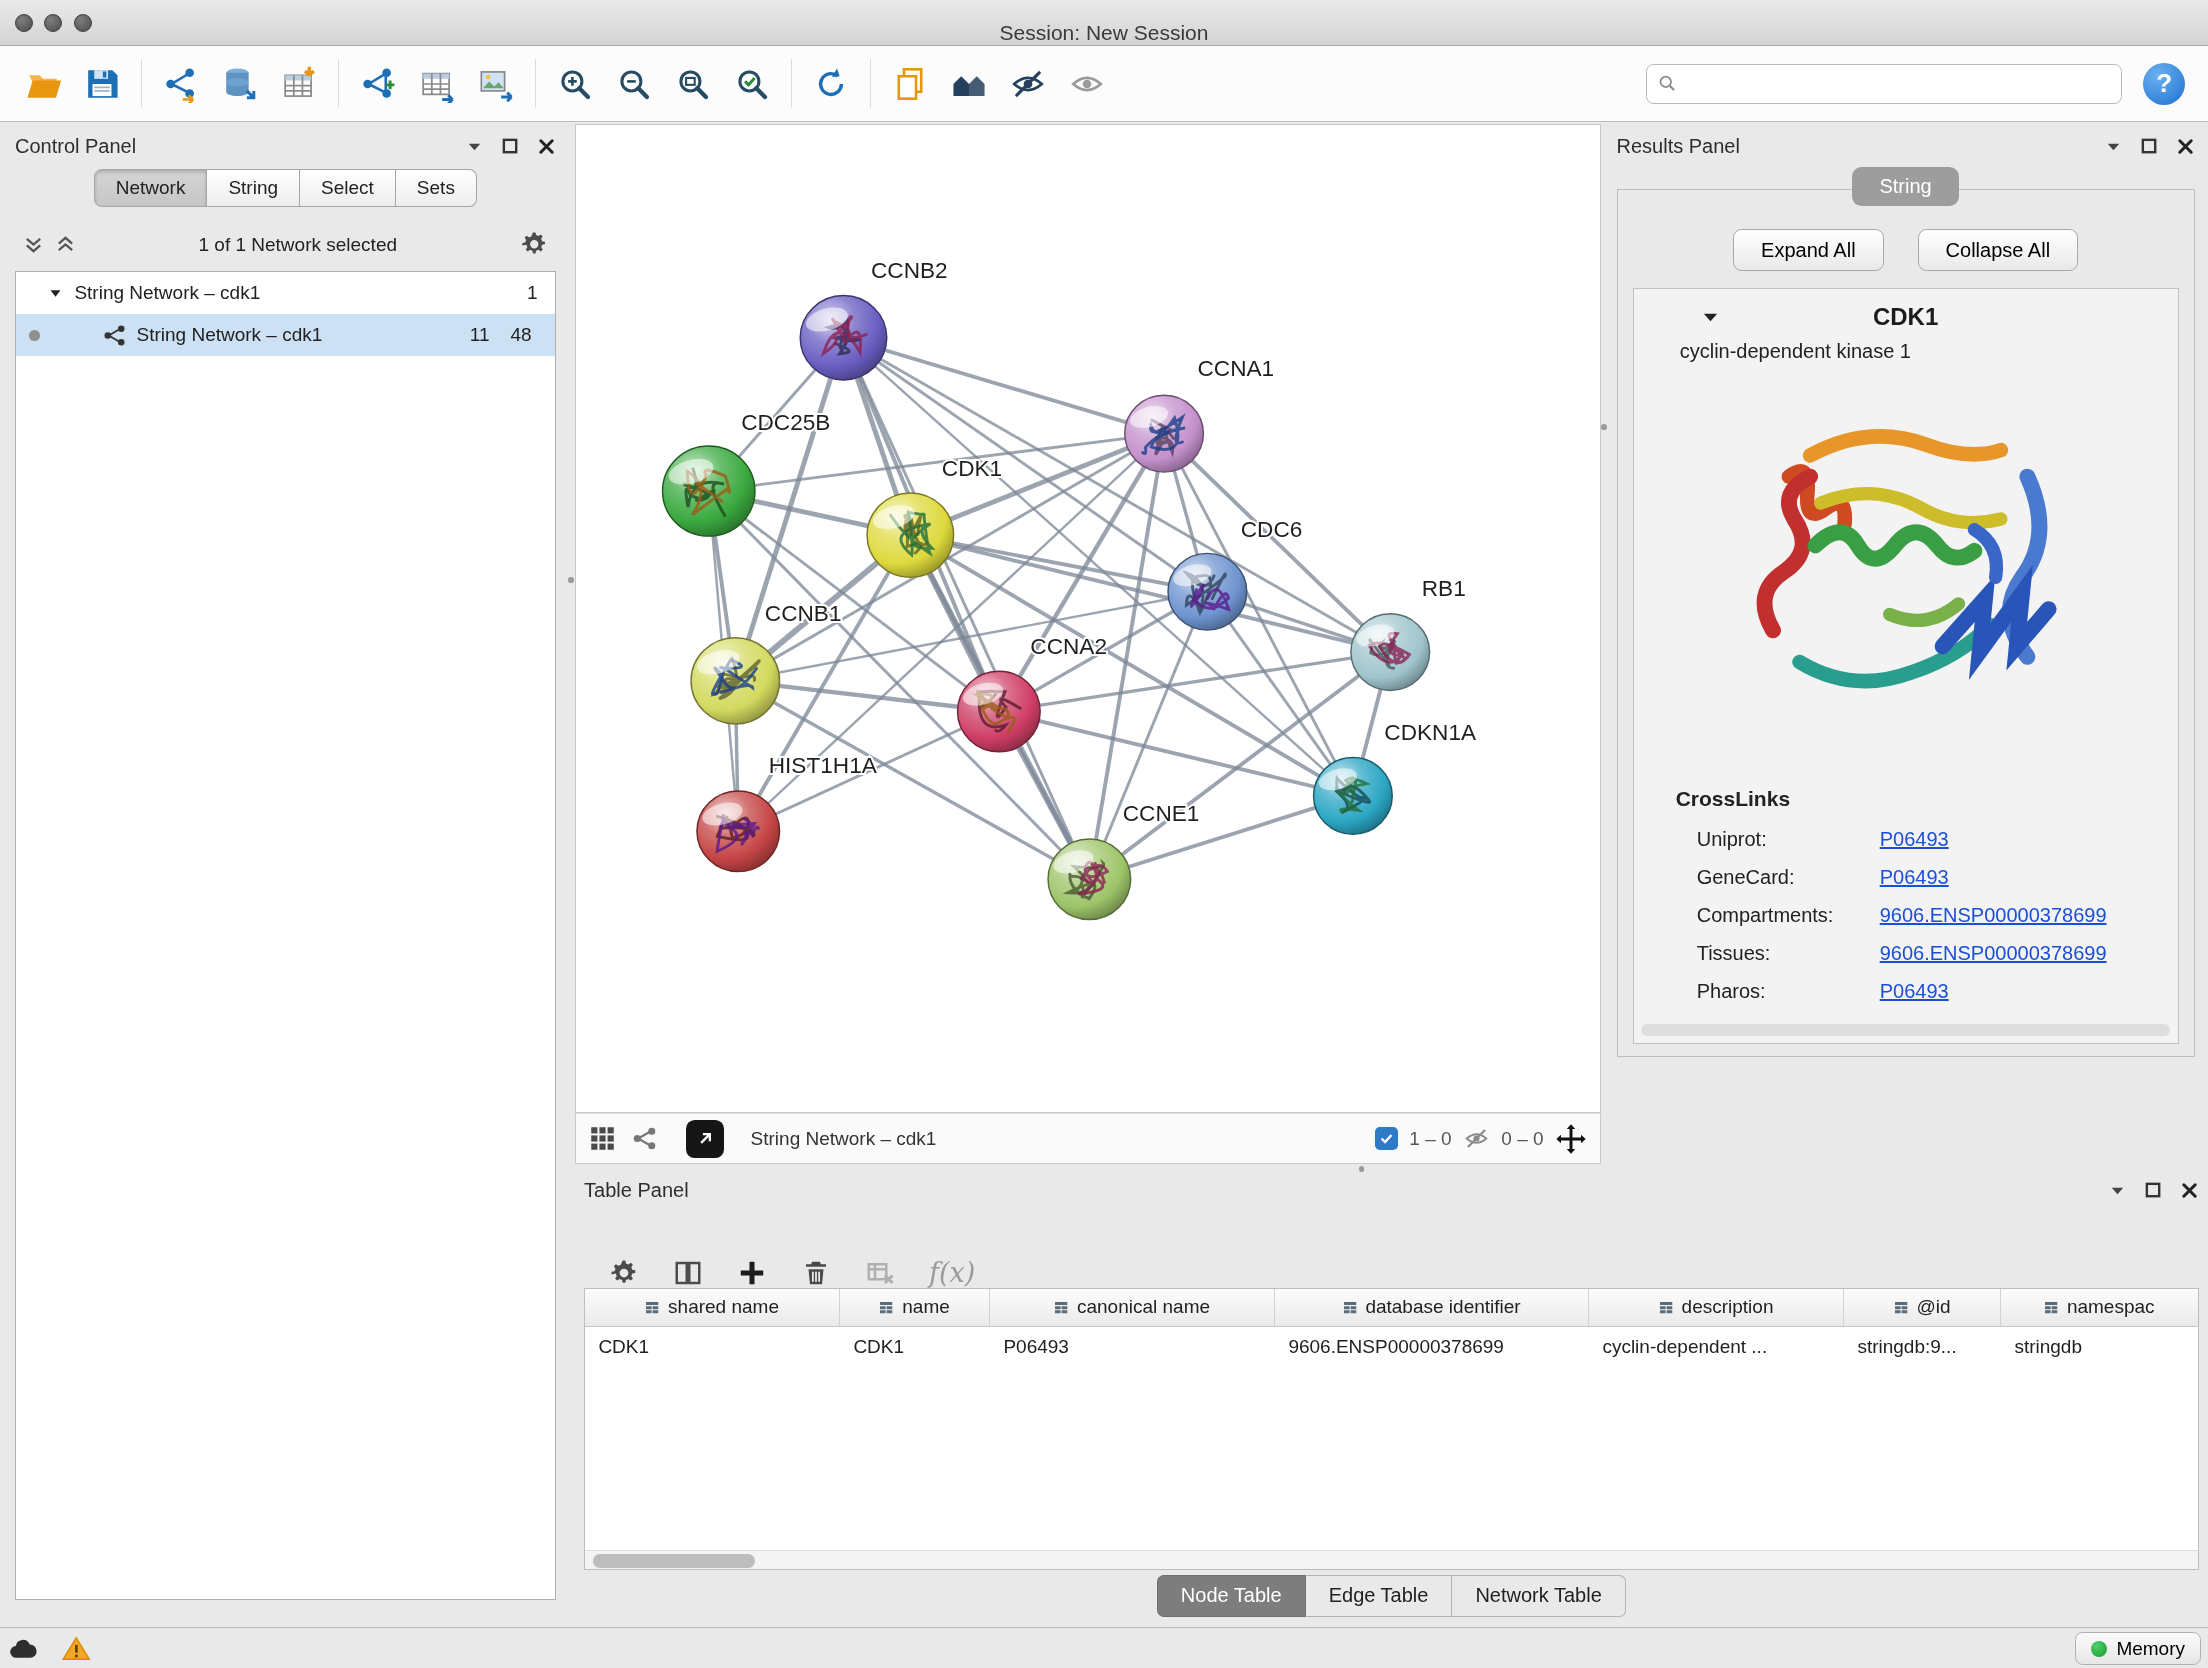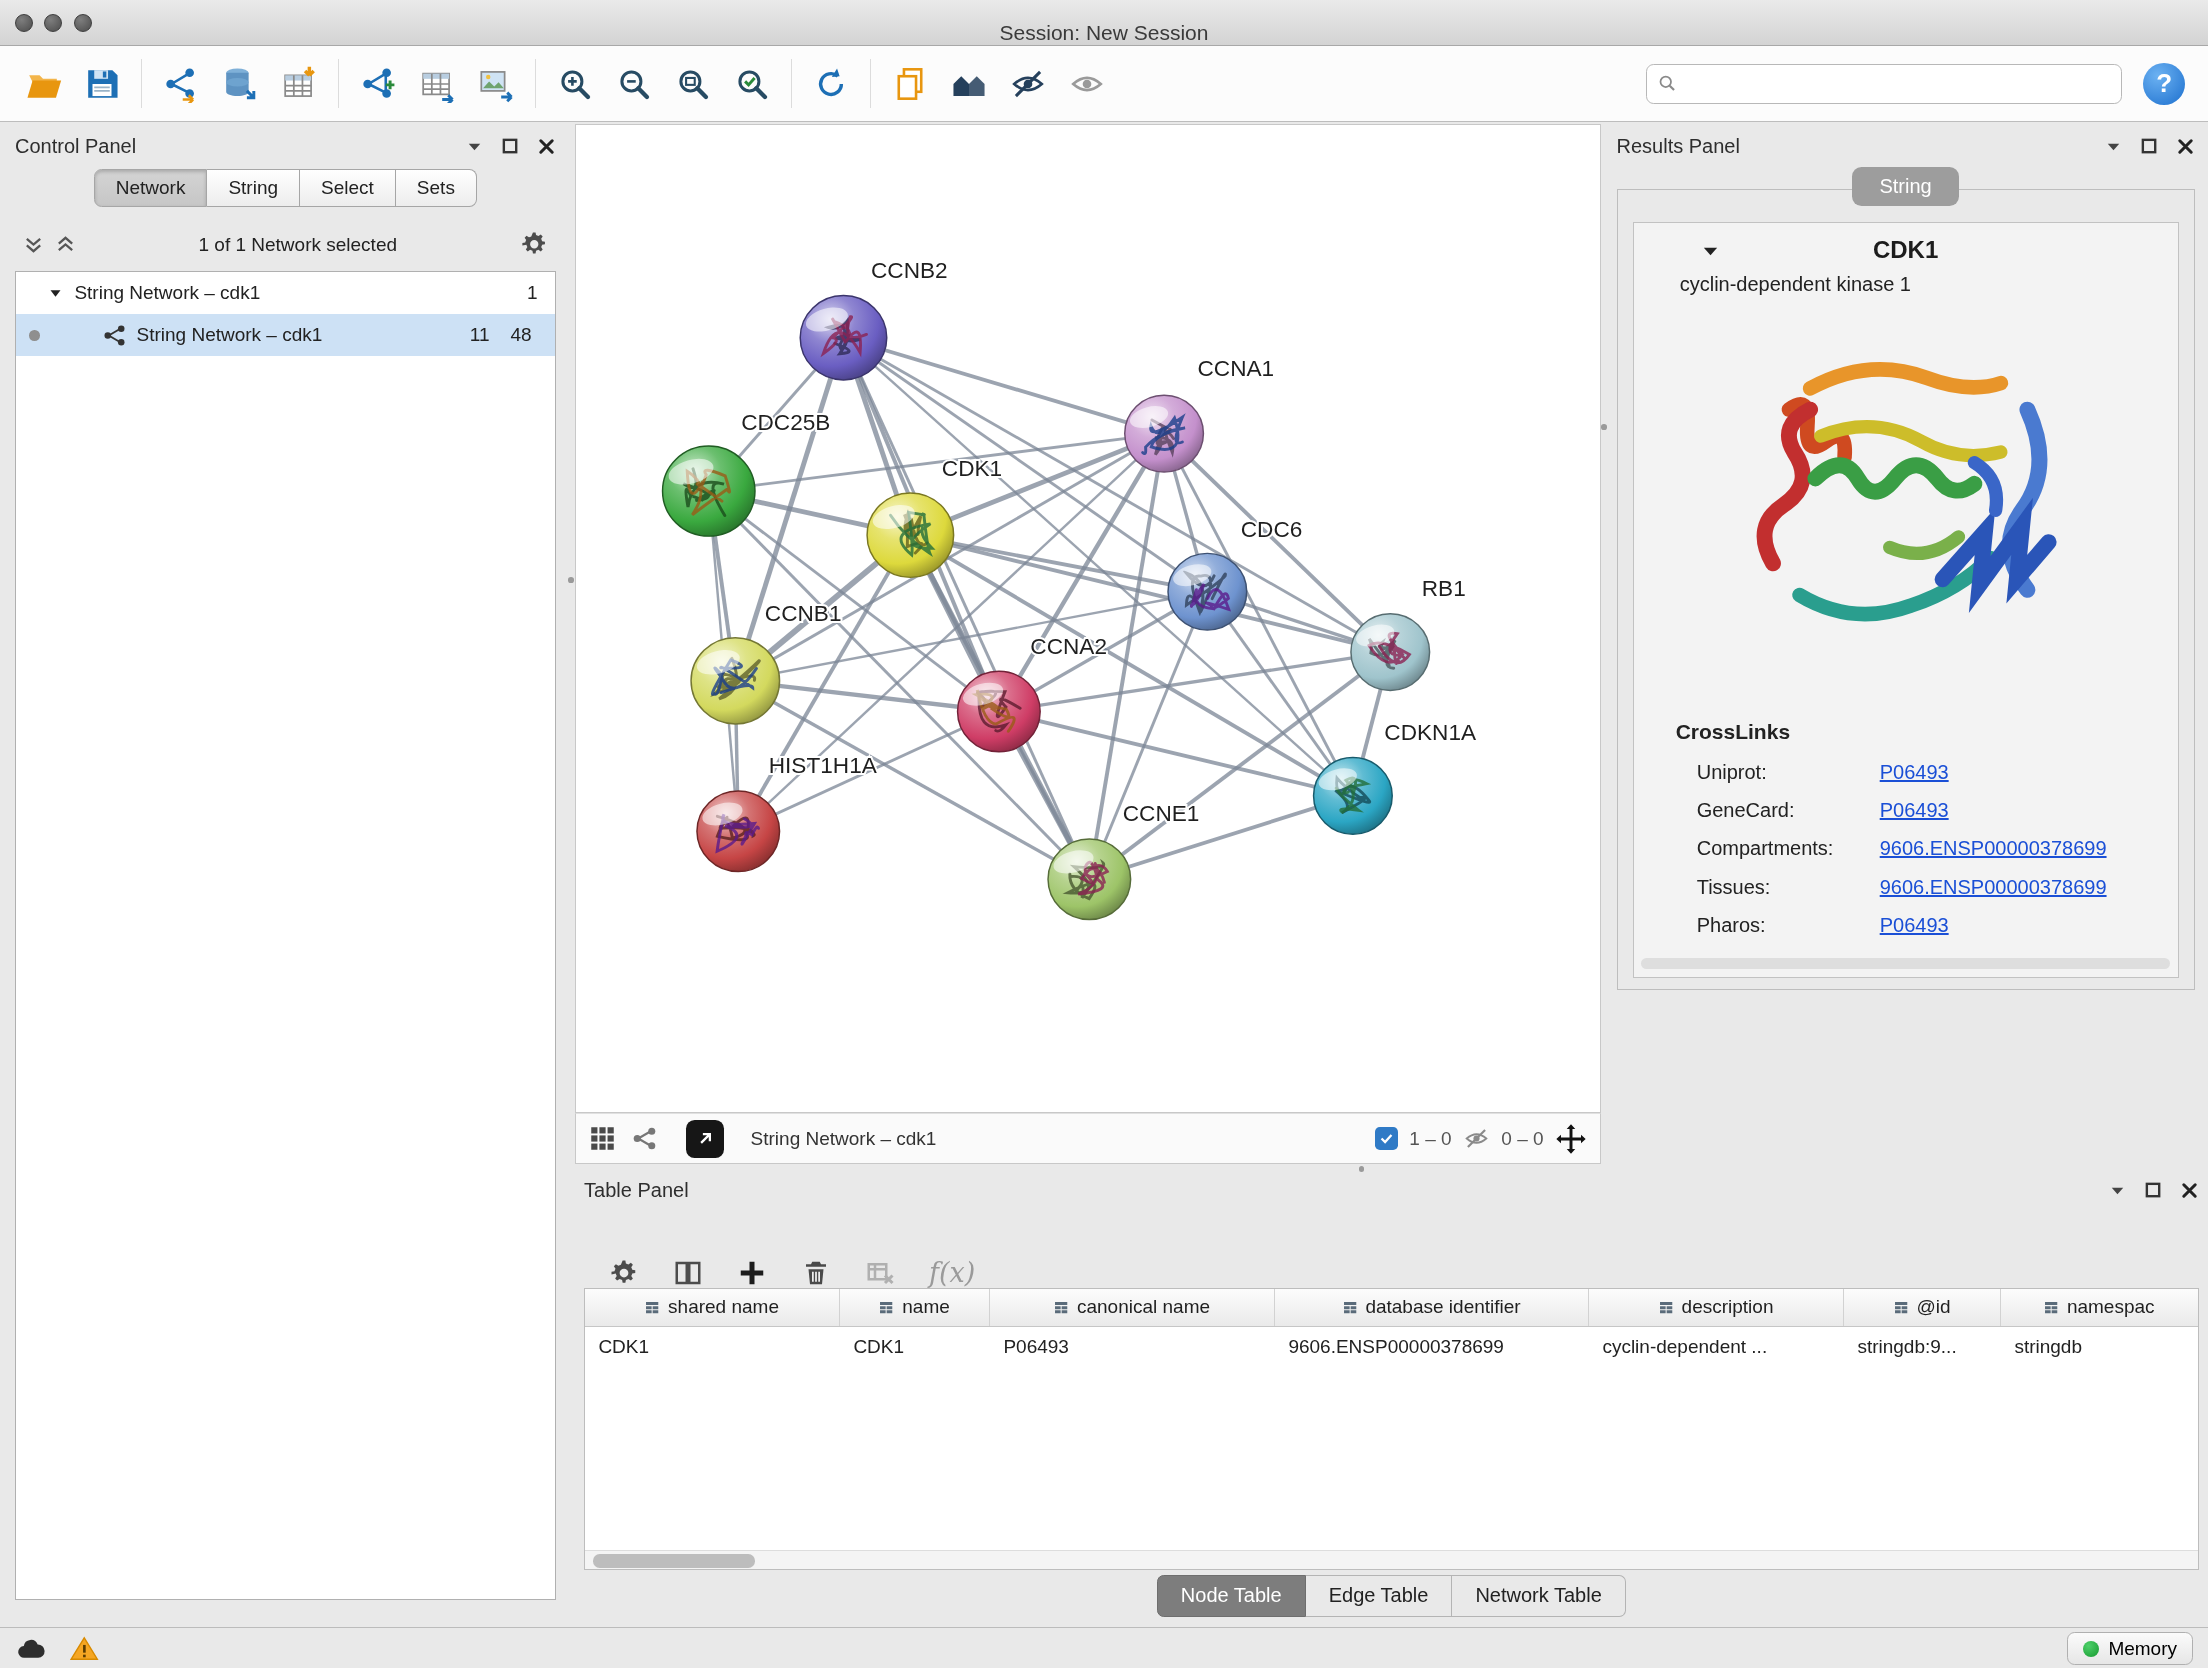--- a/index.html
+++ b/index.html
@@ -101,21 +101,21 @@
   .tbl-body { flex:1; min-height:0; }
   .tbl-hscroll { height:19px; border-top:1px solid #ddd; background:#f4f4f4; position:relative; flex:0 0 auto; }
   .tbl-hscroll .thumb { position:absolute; left:7.6px; top:2.9px; width:162px; height:13.3px; border-radius:6.7px; background:#bdbdbd; }
   .tp-tabs { height:51px; display:flex; justify-content:center; align-items:center; flex:0 0 auto; }
   .tp-tab { padding:8.6px 23px; font-size:20px; border:1px solid #b4b4b4; border-left:none; background:#e9e9e9; color:#222; }
   .tp-tab:first-child { border-left:1px solid #b4b4b4; border-radius:6.7px 0 0 6.7px; }
   .tp-tab:last-child { border-radius:0 6.7px 6.7px 0; }
   .tp-tab.selected { background:#7d7d7d; color:#fff; border-color:#6e6e6e; }
 
   
-  .statusbar { height:42px; border-top:1px solid #bcbcbc; display:flex; align-items:center; padding:0 15px; gap:23px; background:#e9e9e9; }
+  .statusbar { height:42px; border-top:1px solid #bcbcbc; display:flex; align-items:center; padding:0 7px; gap:23px; background:#e9e9e9; }
   .sb-ico { display:flex; align-items:center; }
   .memory-btn { margin-left:auto; display:flex; align-items:center; gap:9.5px; border:1px solid #b0b0b0; border-radius:7.6px; background:linear-gradient(#fbfbfb,#e6e6e6); padding:4.8px 15px; font-size:19px; font-family:inherit; }
   .mem-dot { width:16px; height:16px; border-radius:50%; background:radial-gradient(circle at 35% 30%, #4ed06a, #16992f); }
 </style>
 </head>
 <body>
 
 <div>
 
   <div class="titlebar">
@@ -607,20 +607,24 @@
               <svg width="19" height="19" viewBox="0 0 20 20">
                   <rect x="3" y="3" width="13" height="13" fill="none" stroke="#333" stroke-width="2.5"></rect>
                 </svg>
               <svg width="19" height="19" viewBox="0 0 20 20">
                   <path d="M4 4l12 12M16 4L4 16" stroke="#222" stroke-width="3.2" stroke-linecap="round"></path>
                 </svg>
             </span>
           </div>
           <div class="rp-tab">String</div>
           <div class="rp-box">
+            <div class="rp-buttons">
+              <button class="rp-btn">Expand All</button>
+              <button class="rp-btn">Collapse All</button>
+            </div>
             <div class="gene-card">
               <div class="gene-header">
                 <svg class="gene-caret" width="19" height="19" viewBox="0 0 20 20">
                     <path d="M3 6l7 8 7-8z" fill="#222"></path>
                   </svg>
                 <span class="gene-symbol">CDK1</span>
               </div>
               <div class="gene-desc">cyclin-dependent kinase 1</div>
               <div class="protein-wrap">
                 <svg width="371" height="380" viewBox="0 0 140 140" fill="none" stroke-linecap="round">

